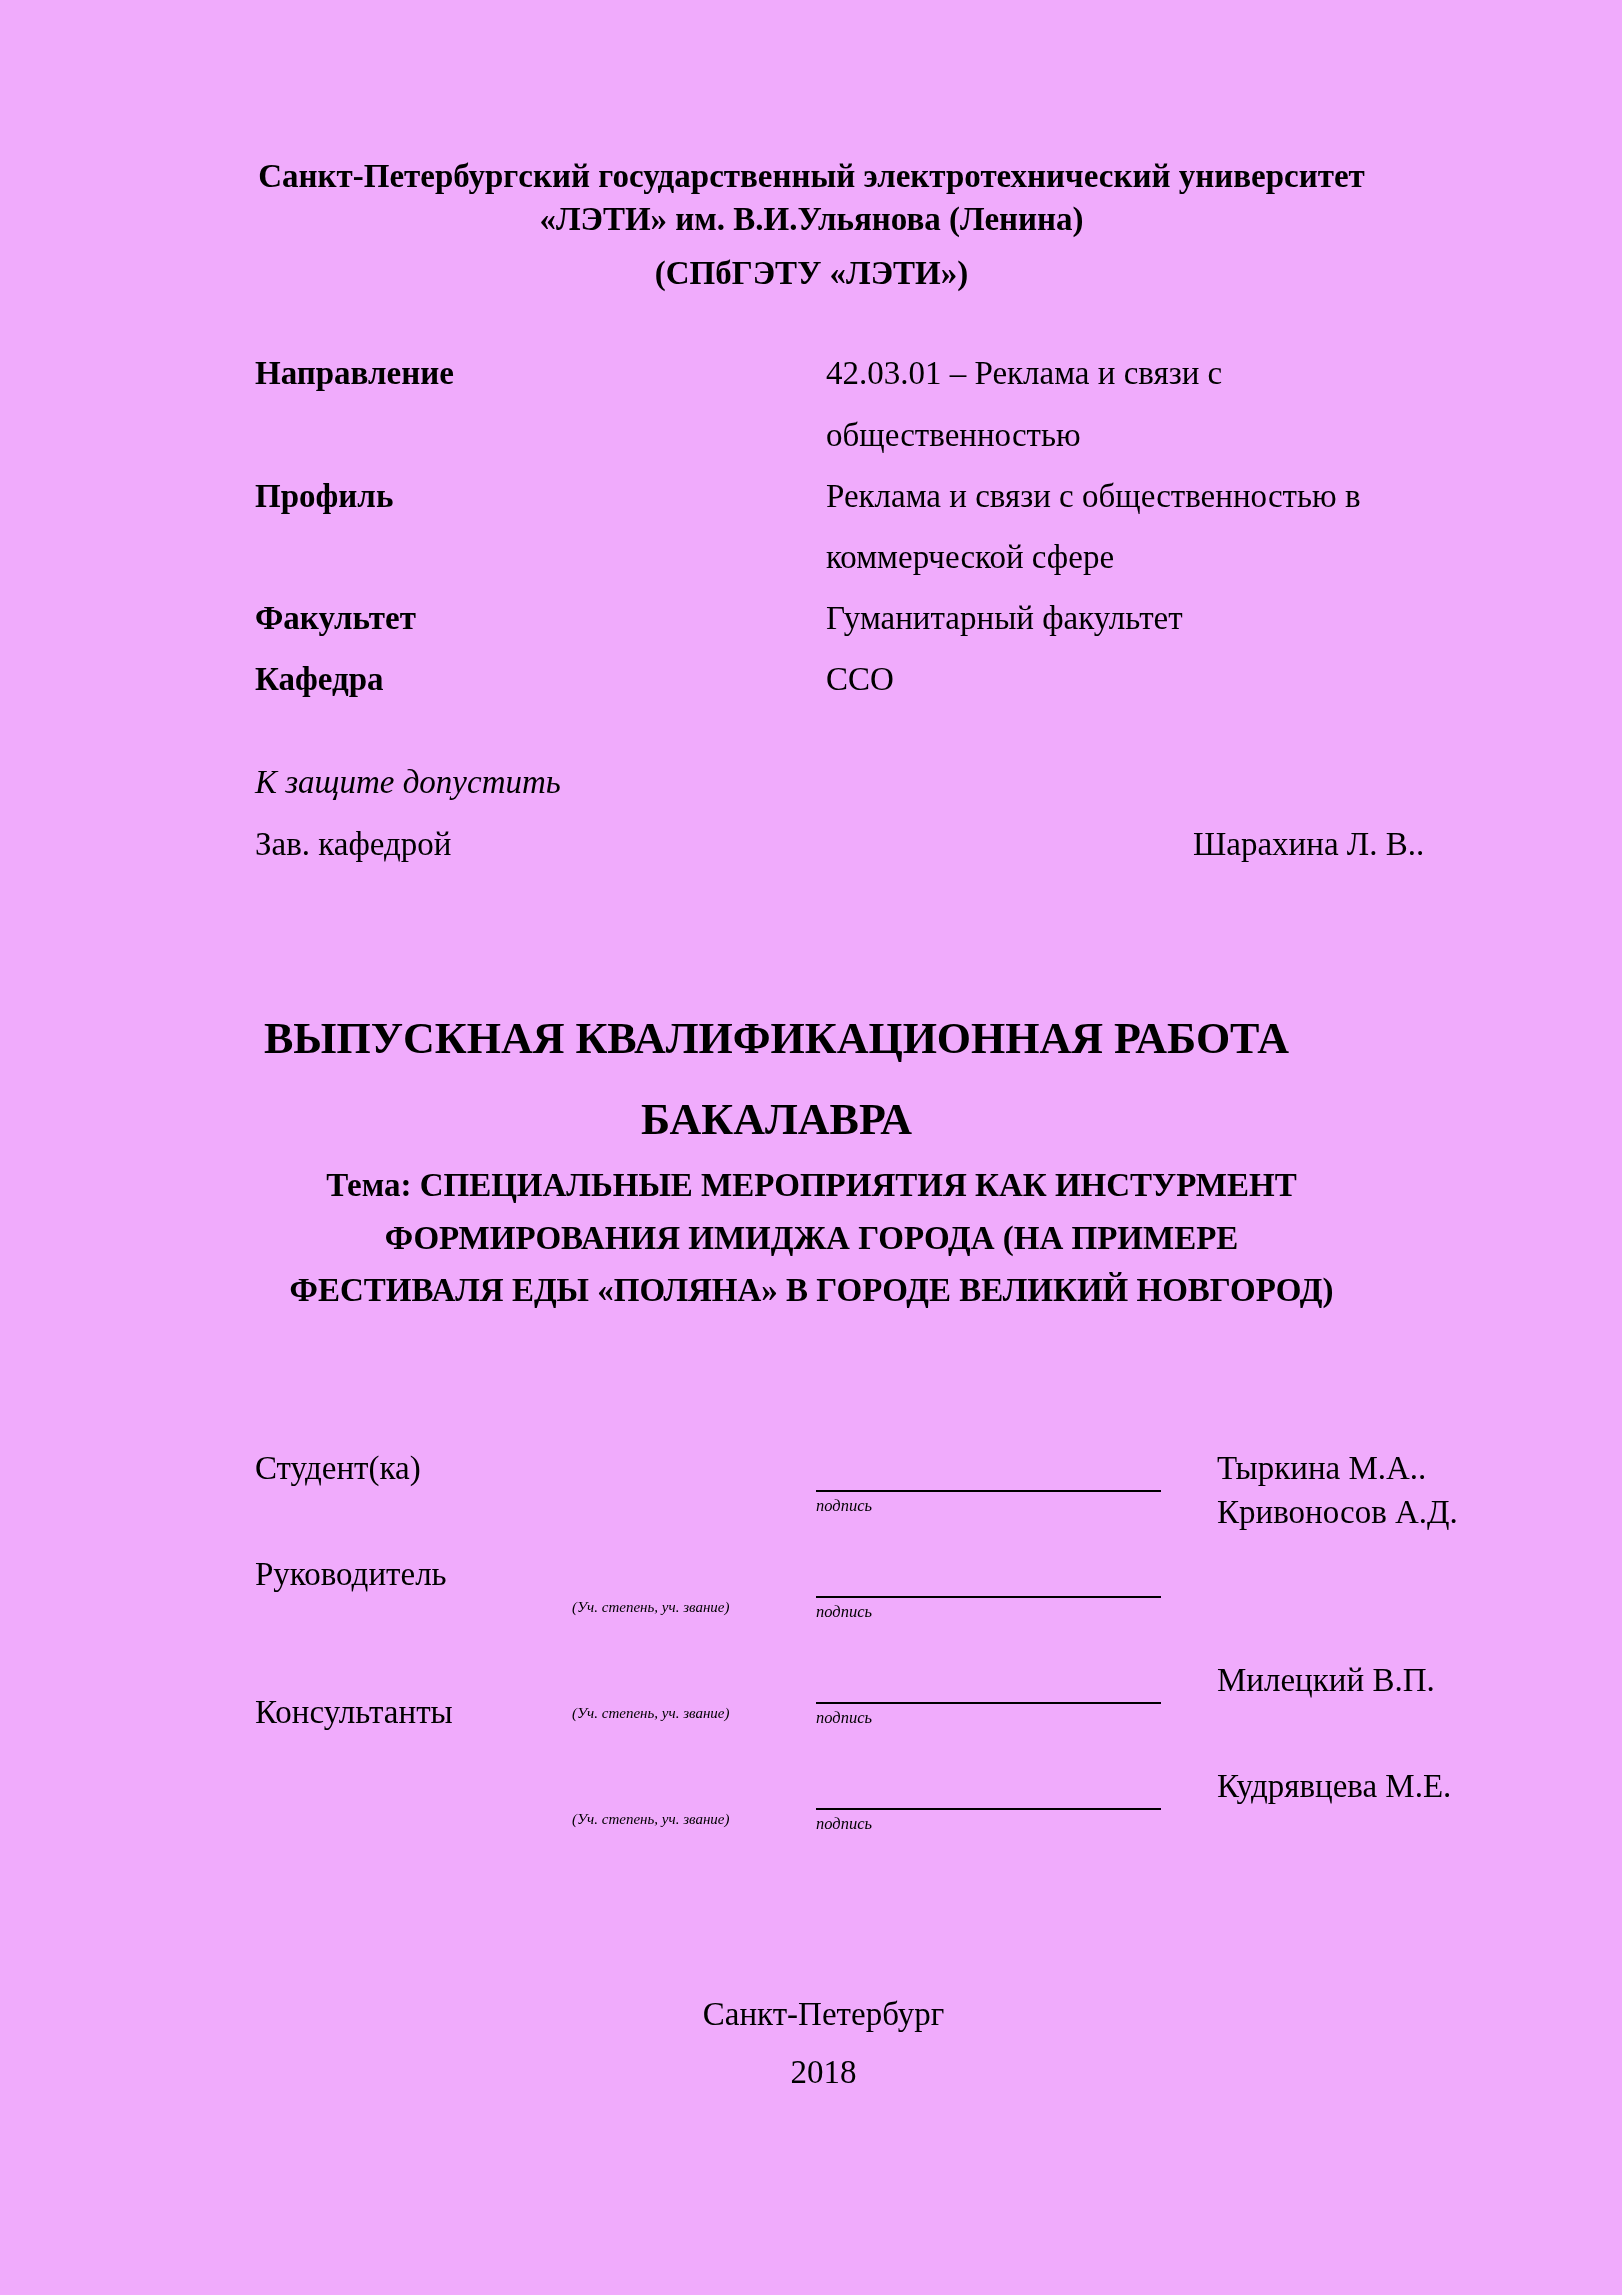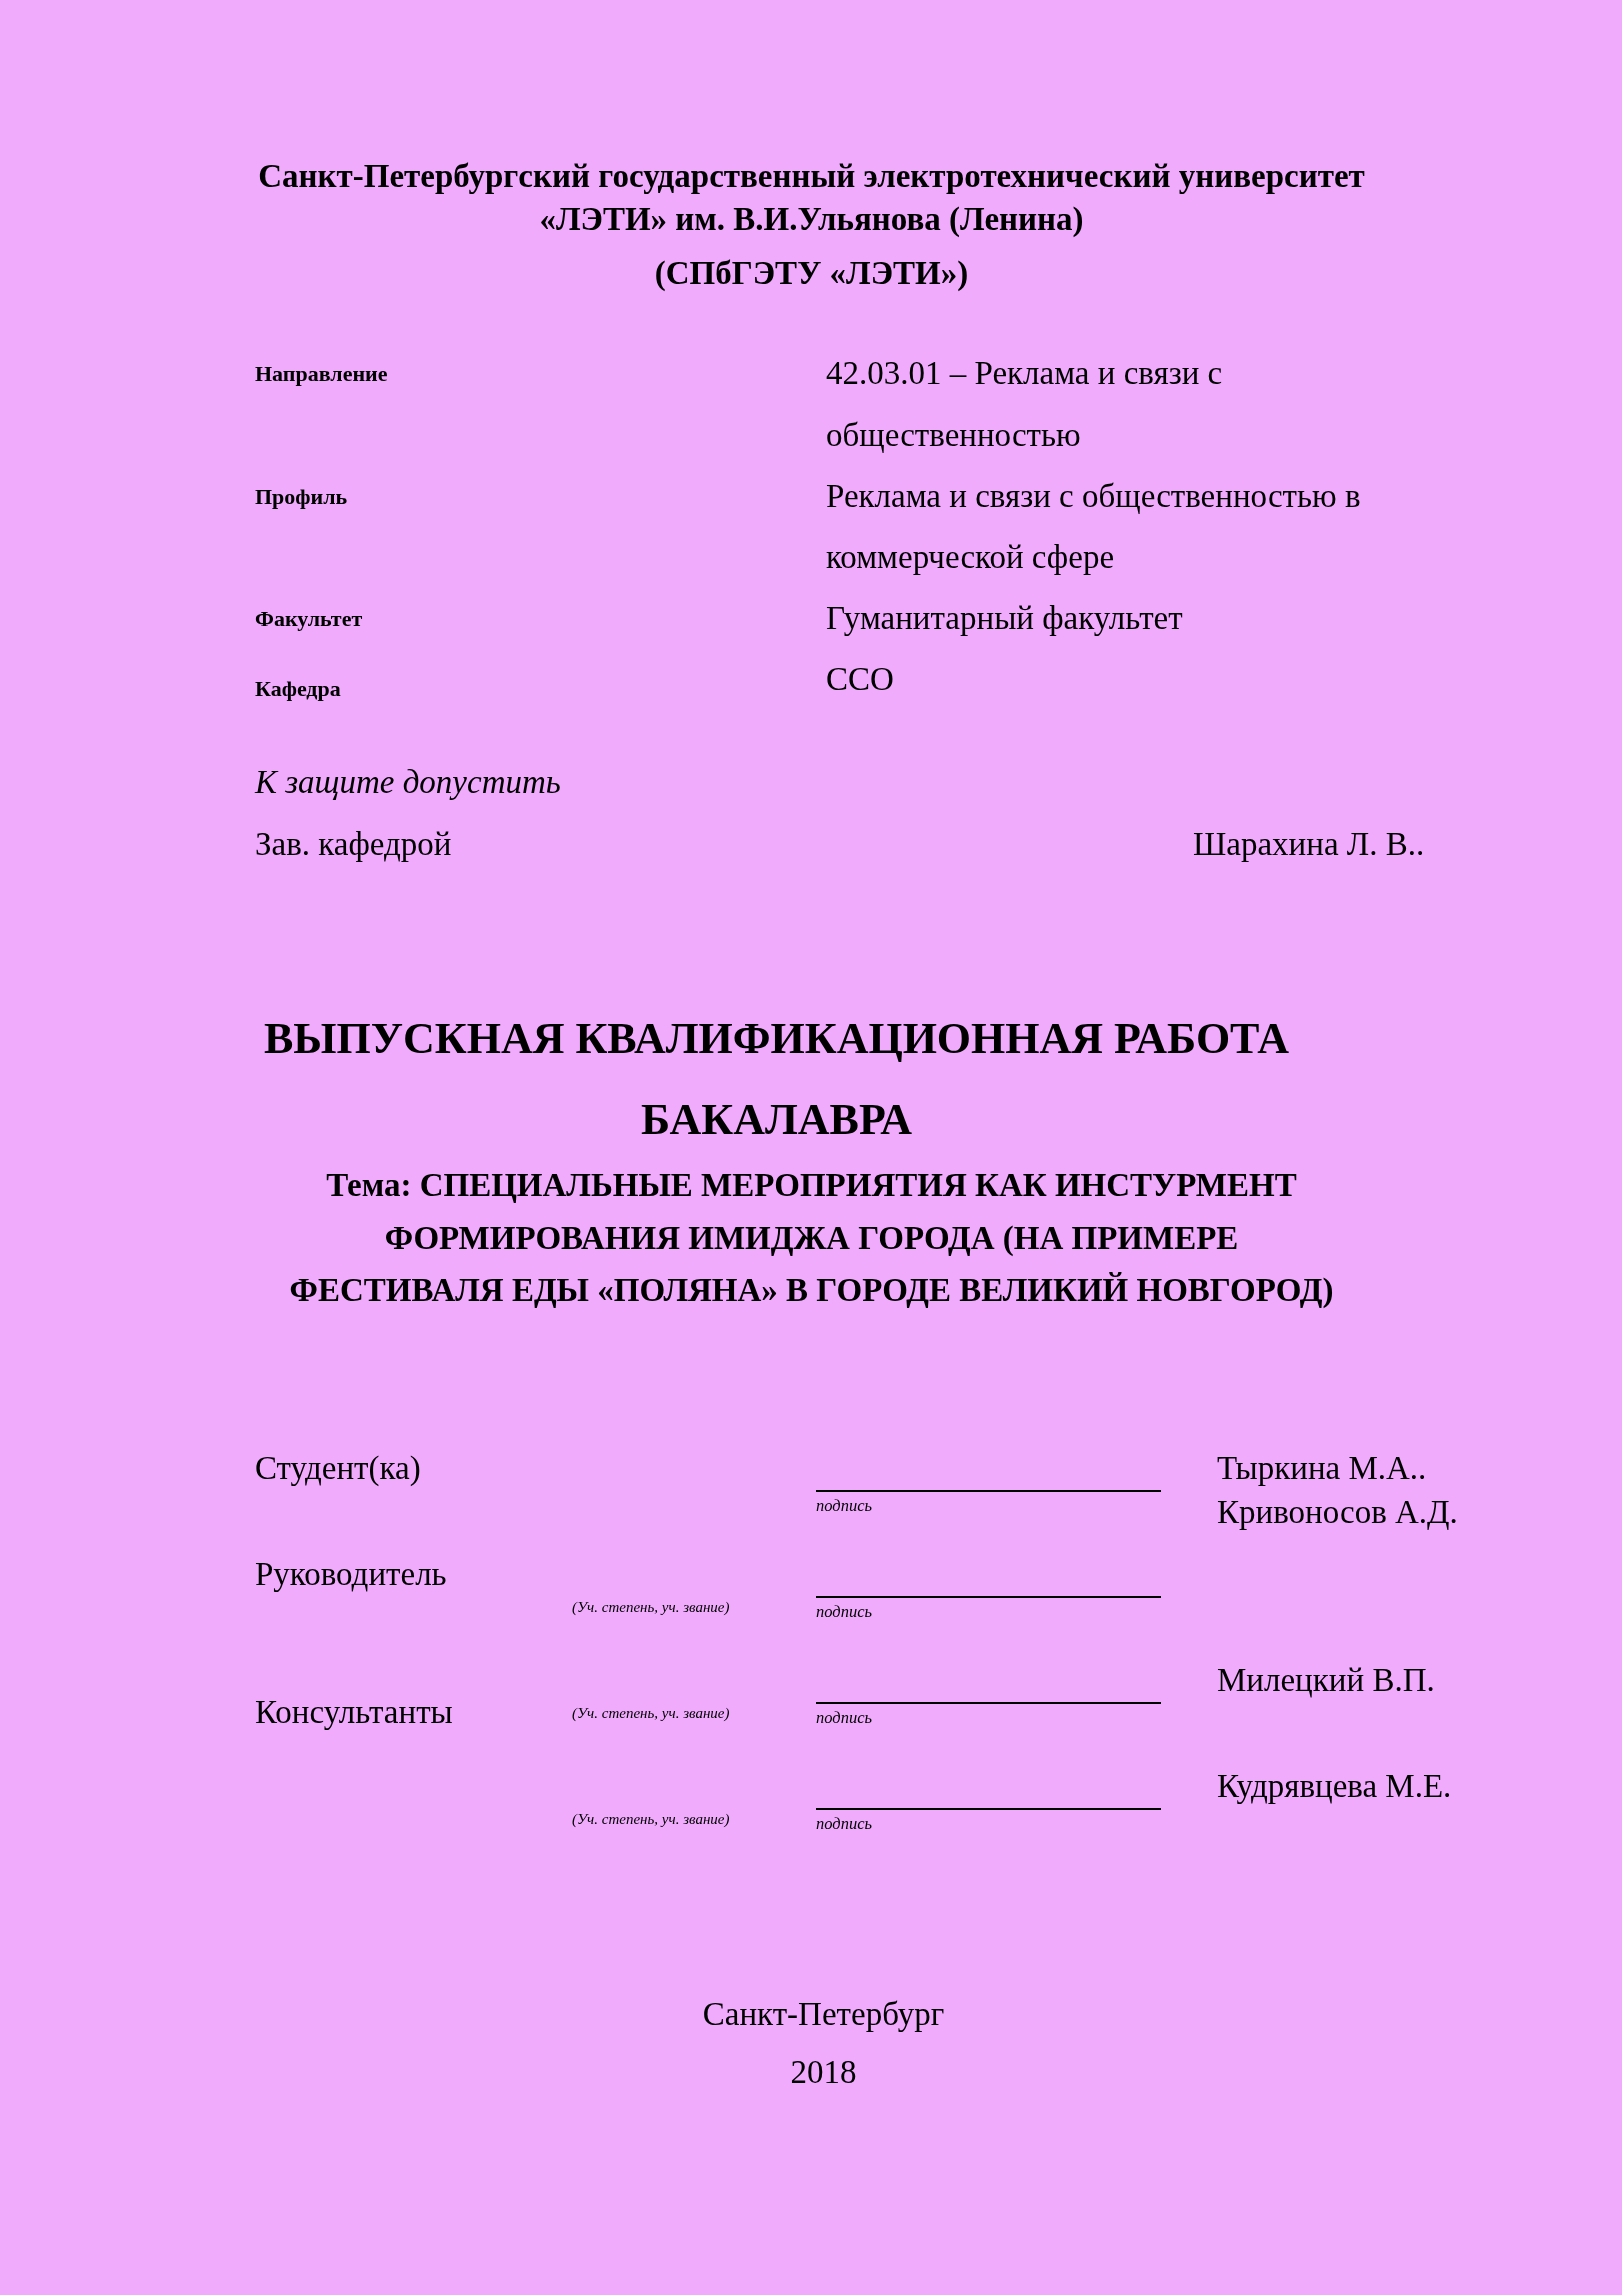--- a/index.html
+++ b/index.html
@@ -32,21 +32,21 @@
       font-weight: bold;
       font-size: 33px;
       line-height: 41px;
     }
 
     
     .field-label {
       position: absolute;
       left: 255px;
       font-weight: bold;
-      font-size: 22px;
+      font-size: 33px;
       line-height: 41px;
     }
     .field-value {
       position: absolute;
       left: 826px;
       font-size: 33px;
       line-height: 41px;
     }
 
     .approve-italic {
@@ -142,21 +142,21 @@
   <div class="field-value" style="top:353px;">42.03.01 – Реклама и связи с</div>
   <div class="field-value" style="top:415px;">общественностью</div>
 
   <div class="field-label" style="top:476px;">Профиль</div>
   <div class="field-value" style="top:476px;">Реклама и связи с общественностью в</div>
   <div class="field-value" style="top:537px;">коммерческой сфере</div>
 
   <div class="field-label" style="top:598px;">Факультет</div>
   <div class="field-value" style="top:598px;">Гуманитарный факультет</div>
 
-  <div class="field-label" style="top:659px;margin-top:9px;">Кафедра</div>
+  <div class="field-label" style="top:659px;">Кафедра</div>
   <div class="field-value" style="top:659px;">ССО</div>
 
   <div class="approve-italic" style="top:762px;">К защите допустить</div>
   <div class="approve-line" style="top:824px; left:255px;">Зав. кафедрой</div>
   <div class="approve-line" style="top:824px; left:1193px;">Шарахина Л. В..</div>
 
   <div class="title-line" style="top:1013px;">ВЫПУСКНАЯ КВАЛИФИКАЦИОННАЯ РАБОТА</div>
   <div class="title-line" style="top:1094px;">БАКАЛАВРА</div>
   <div class="topic-line" style="top:1164px;">Тема: СПЕЦИАЛЬНЫЕ МЕРОПРИЯТИЯ КАК ИНСТУРМЕНТ</div>
   <div class="topic-line" style="top:1217px;">ФОРМИРОВАНИЯ ИМИДЖА ГОРОДА (НА ПРИМЕРЕ</div>

